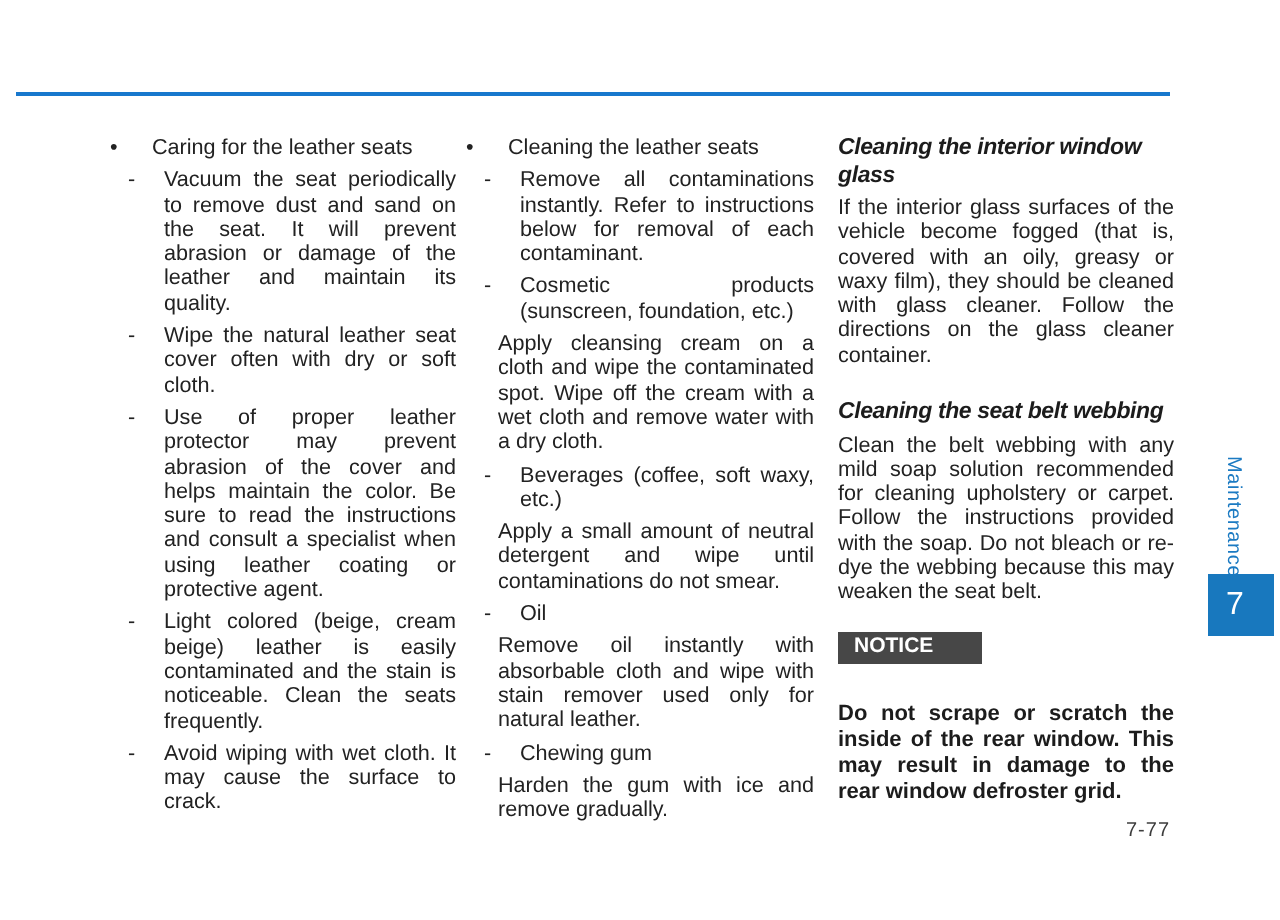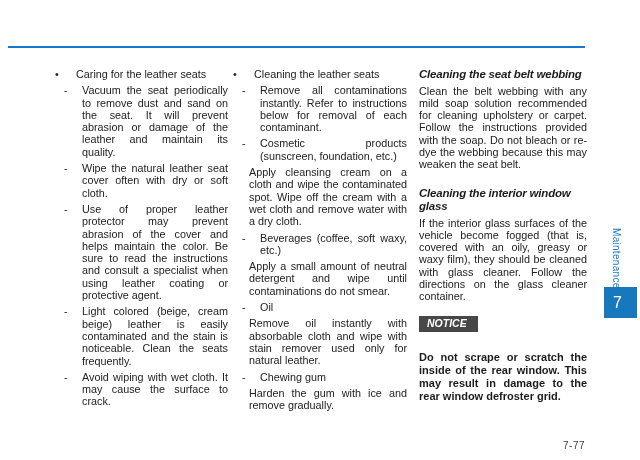--- a/index.html
+++ b/index.html
@@ -41,23 +41,23 @@
     text-align:left; color:#1c1c1c;
     margin-bottom:3px;
   }
   .section + .section { margin-top:16px; }
   .section-body { text-align:justify; }
 
   .notice-label {
     display:inline-block;
     margin-top:13px;
     background:#474747; color:#ffffff;
-    font-weight:bold; font-style:italic;
+    font-weight:bold; 
     font-size:10.5px; line-height:13px;
-    padding:1px 11px 2px 8px;
+    padding:1px 24px 2px 8px;
   }
   .notice-body {
     margin-top:19px;
     font-weight:bold;
     font-size:11px; line-height:13.2px;
     text-align:justify;
     color:#1c1c1c;
   }
 
   .side-tab-label {
@@ -69,21 +69,21 @@
   .chapter-box {
     position:absolute; left:604px; top:287px;
     width:33px; height:31px;
     background:#1878be;
     color:#ffffff;
     font-size:16px;
     display:flex; align-items:center;
     padding-left:9px;
   }
   .page-number {
-    position:absolute; left:563px; top:440px;
+    position:absolute; left:563px; top:410px;
     font-size:10px; letter-spacing:0.5px;
     color:#3c3c3c;
   }
 </style>
 </head>
 <body>
 
 <div class="top-rule"></div>
 
 <div class="col col1">
@@ -139,26 +139,26 @@
   <p class="sub-para">Remove oil instantly with absorbable cloth and wipe with stain remover used only for natural leather.</p>
   <div class="dash-item">
     <span class="dash-marker">-</span>
     <span class="item-text">Chewing gum</span>
   </div>
   <p class="sub-para">Harden the gum with ice and remove gradually.</p>
 </div>
 
 <div class="col col3">
   <div class="section">
+    <h3 class="col-heading">Cleaning the interior window glass</h3>
+    <p class="section-body">If the interior glass surfaces of the vehicle become fogged (that is, covered with an oily, greasy or waxy film), they should be cleaned with glass cleaner. Follow the directions on the glass cleaner container.</p>
+  </div>
+  <div class="section">
     <h3 class="col-heading">Cleaning the seat belt webbing</h3>
     <p class="section-body">Clean the belt webbing with any mild soap solution recommended for cleaning upholstery or carpet. Follow the instructions provided with the soap. Do not bleach or re-dye the webbing because this may weaken the seat belt.</p>
-  </div>
-  <div class="section">
-    <h3 class="col-heading">Cleaning the interior window glass</h3>
-    <p class="section-body">If the interior glass surfaces of the vehicle become fogged (that is, covered with an oily, greasy or waxy film), they should be cleaned with glass cleaner. Follow the directions on the glass cleaner container.</p>
   </div>
   <div class="notice-label">NOTICE</div>
   <p class="notice-body">Do not scrape or scratch the inside of the rear window. This may result in damage to the rear window defroster grid.</p>
 </div>
 
 <div class="side-tab-label">Maintenance</div>
 <div class="chapter-box">
   <span>7</span>
 </div>
 

